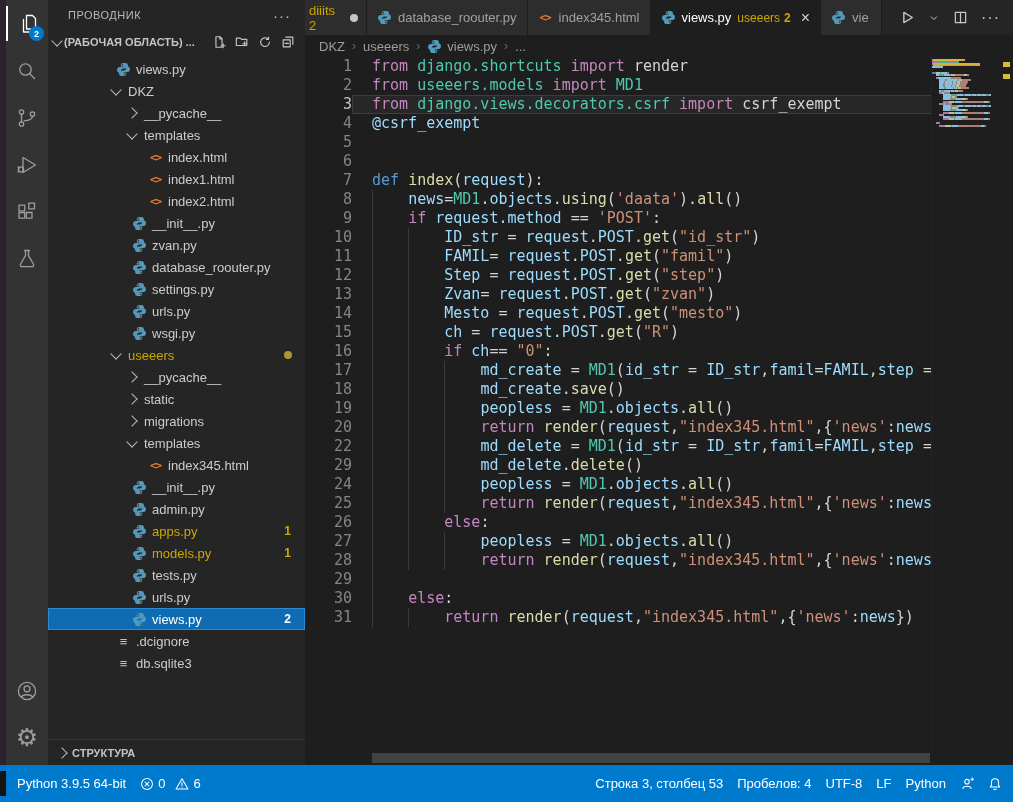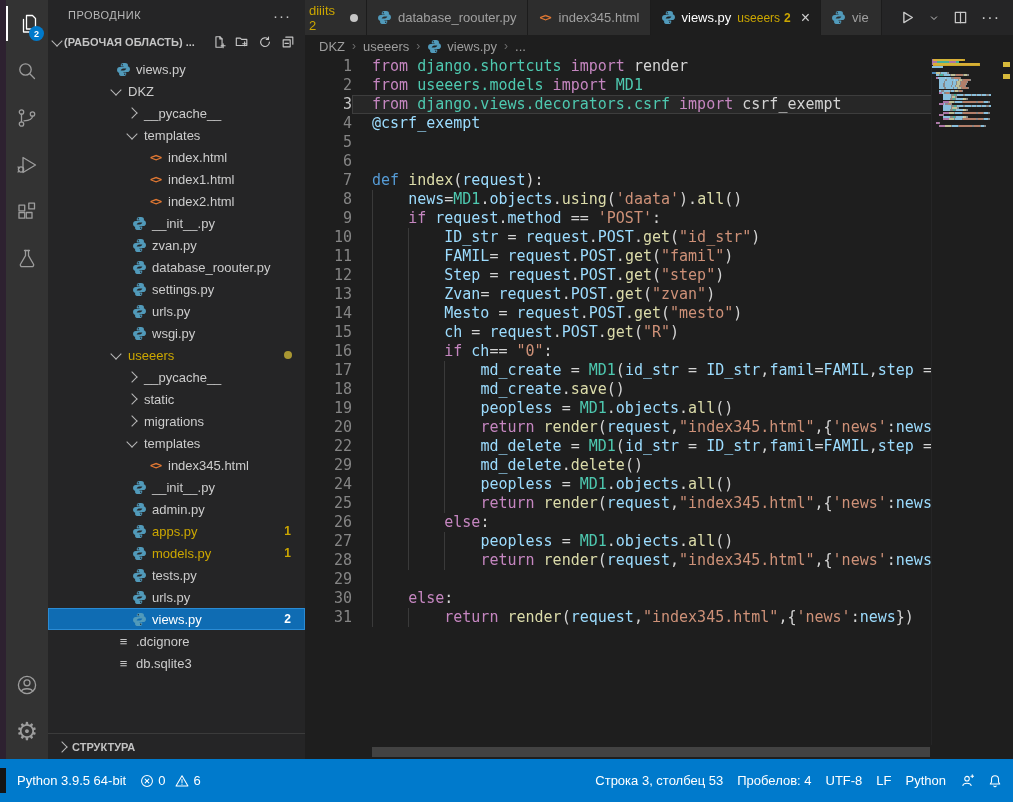--- a/index.html
+++ b/index.html
@@ -82,21 +82,21 @@
 
   .minimap{position:absolute;top:57px;right:13px;width:68px;bottom:14px;background:#1e1e1e;border-left:1px solid #252526;padding-top:2px;}
   .mm-row{height:2.2px;position:relative;font-size:0;white-space:nowrap;}
   .mm-bar{display:inline-block;height:2px;vertical-align:top;opacity:.85;}
   .mm-warn{position:absolute;left:1px;top:0;height:2.2px;background:rgba(224,181,44,.9);}
   .ruler-mark{position:absolute;right:3px;width:7px;height:5px;background:#d7ba3b;}
   .hscroll{position:absolute;left:67px;right:83px;bottom:2px;height:10px;}
   .hscroll .slider{height:10px;background:#424242;width:100%;}
 
   
-  .statusbar{flex:none;height:43px;background:#007acc;display:flex;align-items:center;color:#ffffff;font-size:13px;}
+  .statusbar{flex:none;height:37px;background:#007acc;display:flex;align-items:center;color:#ffffff;font-size:13px;}
   .status-edge{flex:none;width:6px;height:25px;background:#141414;}
   .st-item{display:flex;align-items:center;gap:4px;padding:0 7px;height:25px;cursor:default;}
   .st-left{display:flex;align-items:center;margin-left:4px;}
   .st-right{display:flex;align-items:center;margin-left:auto;margin-right:4px;}
   .st-item svg{display:block;}
 </style>
 </head>
 <body>
 
 <div class="app">

